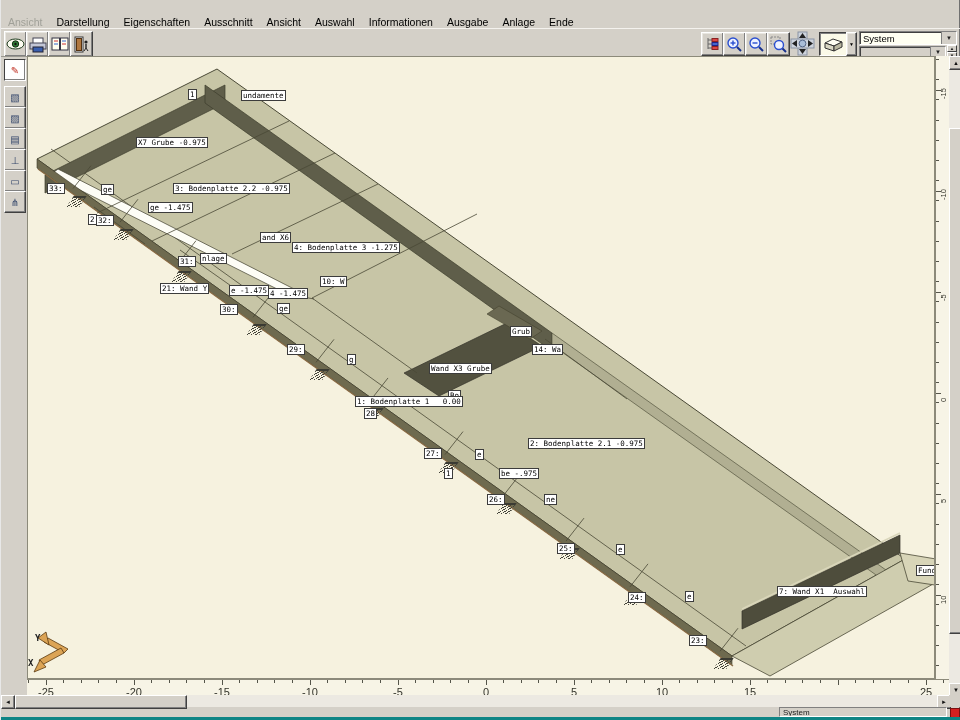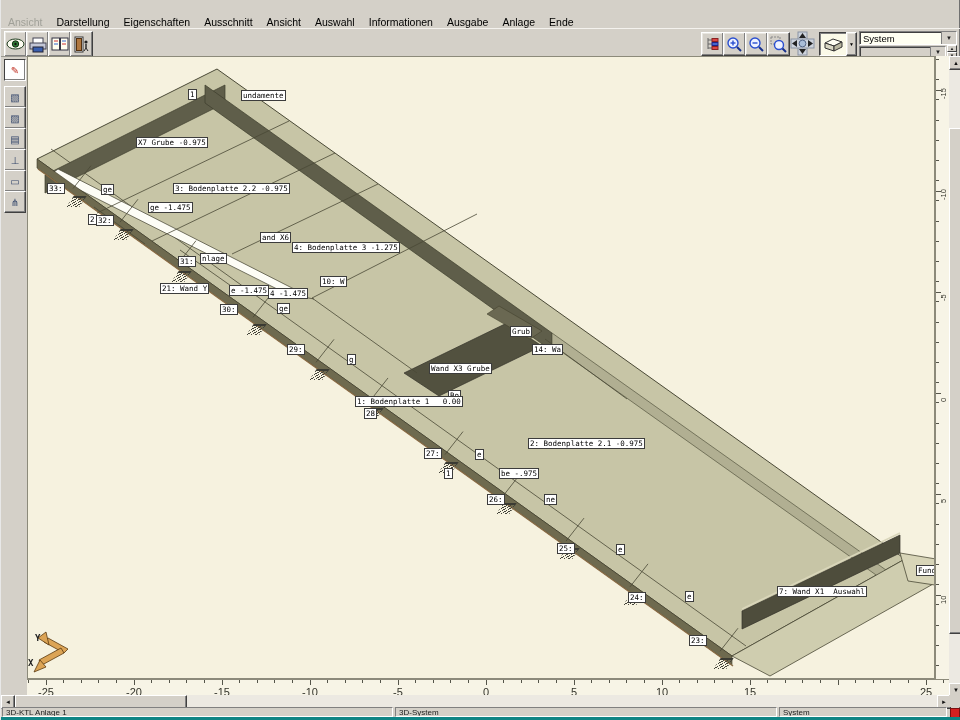--- a/index.html
+++ b/index.html
@@ -471,20 +471,18 @@
         <span>◄</span>
       </div>
     <div class="sb-thumb" style="left:14px;top:0;width:170px;height:12px;"></div>
     <div class="sb-btn" style="left:936px;top:0;width:12px;height:12px;">
         <span>►</span>
       </div>
   </div>
   <div class="abs" style="left:948px;top:695px;width:12px;height:12px;background:#d4d0c8;"></div>
 
   <div id="statusbar" class="abs">
-    <div class="sfield" style="left:1px;width:391px;">3D-KTL Anlage 1</div>
-    <div class="sfield" style="left:394px;width:382px;">3D-System</div>
     <div class="sfield" style="left:778px;width:168px;">System</div>
   </div>
   <div id="redmark" class="abs"></div>
   <div id="tealstrip" class="abs"></div>
 
 </div>
 
 </body></html>

